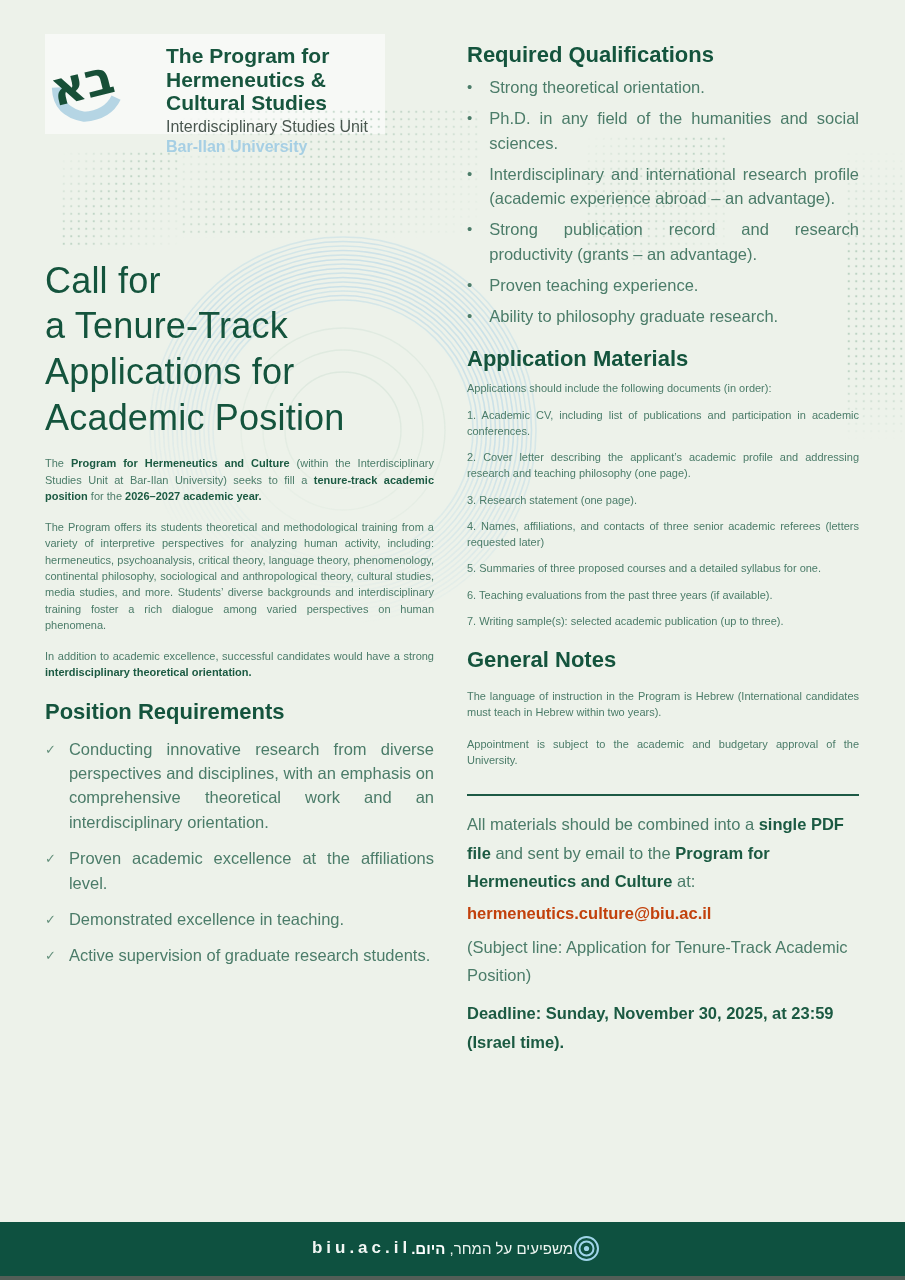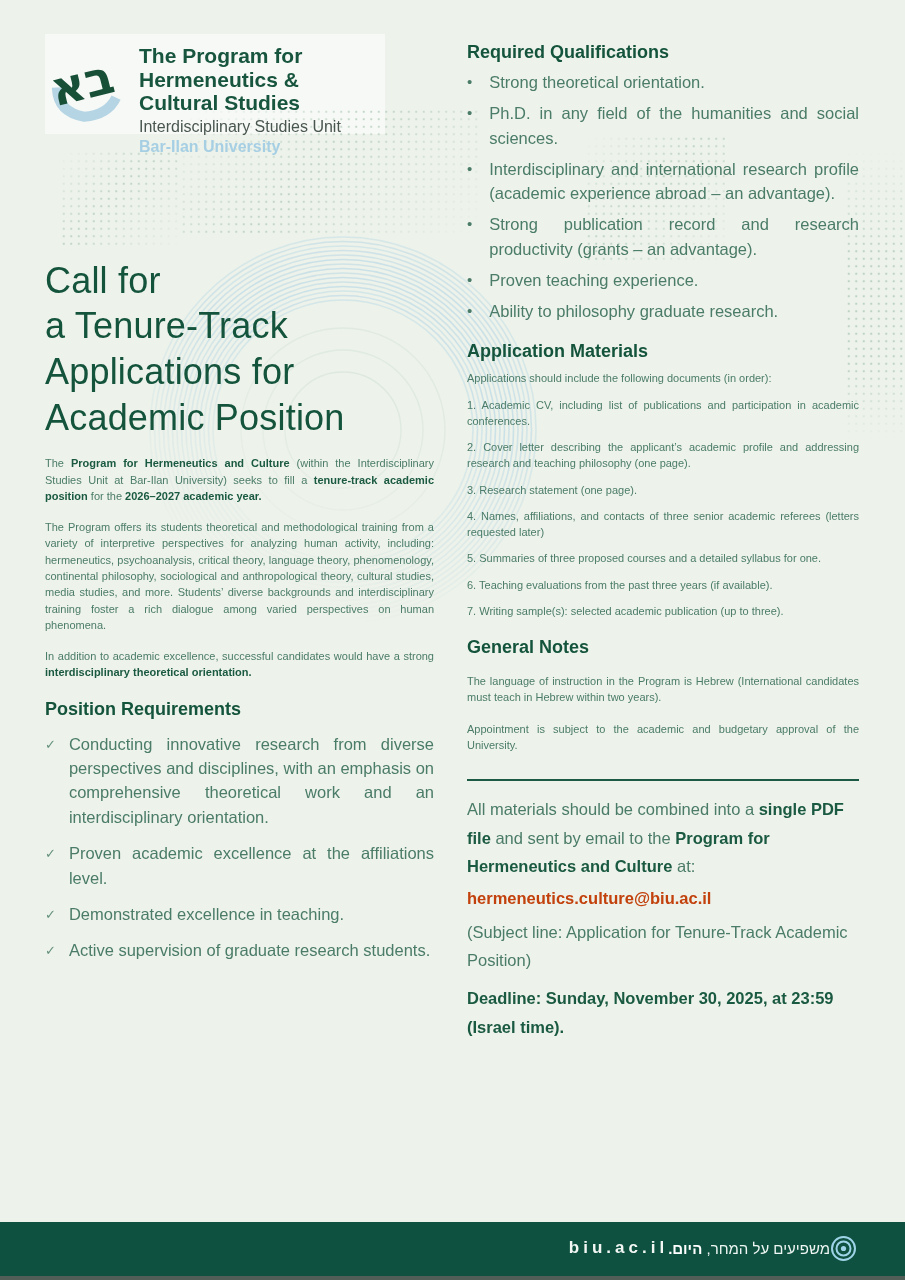--- a/index.html
+++ b/index.html
@@ -27,53 +27,53 @@
             mask-image:linear-gradient(180deg,transparent 0%,#000 35%,#000 75%,transparent 100%); }
   .logo-panel{ position:absolute; left:45px; top:34px; width:340px; height:100px;
     background:rgba(255,255,255,.55); }
   
   .col{ position:absolute; top:40px; }
   .col-left{ left:45px; width:389px; }
   .col-right{ left:467px; width:392px; }
   
   .logo-block{ display:flex; gap:12px; align-items:flex-start; position:relative; }
   .logo-mark{ width:82px; height:86px; flex:0 0 auto; }
-  .logo-text{ padding-top:4px; }
+  .logo-text{ padding-top:4px;margin-left:27px; }
   .logo-name{ font-size:21px; font-weight:bold; color:#17553e; line-height:1.12; }
   .logo-sub{ font-size:16px; color:#49564f; margin-top:3px; }
   .logo-univ{ font-size:16px; font-weight:bold; color:#a6cfe4; margin-top:2px; }
   
   .title{ margin-top:102px; font-size:36px; font-weight:normal; color:#14543d;
     line-height:1.27; letter-spacing:.2px; position:relative; }
   
   .body{ font-size:11px; line-height:1.48; margin-top:15px; position:relative; }
   .just{ text-align:justify; }
   .body strong, .rich strong{ color:#1b5a42; }
-  h2.sec{ font-size:18px; font-weight:bold; color:#14543d; margin-top:18px; position:relative; }
+  h2.sec{ font-size:22px; font-weight:bold; color:#14543d; margin-top:18px; position:relative; }
   
   .checklist{ list-style:none; margin-top:6px; }
   .checklist li{ display:flex; gap:13px; margin-top:12px; font-size:16.5px; line-height:1.48; }
   .check{ flex:0 0 auto; font-size:13px; color:#64907c; padding-top:3px; }
   .checklist .txt{ text-align:justify; }
   
   .bullets{ list-style:none; margin-top:4px; }
   .bullets li{ display:flex; gap:17px; margin-top:7px; font-size:16.5px; line-height:1.47; }
   .dot{ flex:0 0 auto; color:#4b7c69; font-size:15px; padding-top:1px; }
   .bullets .txt{ text-align:justify; }
   .numbered{ margin-top:10px; }
   
   .divider{ border:none; border-top:2px solid #1d5a45; margin:26px 0 8px 0; width:100%; }
   .submission{ font-size:16.5px; line-height:1.72; margin-top:14px; text-align:left; }
   .email{ display:inline-block; margin-top:9px; font-size:16.5px; font-weight:bold;
     color:#c2410c; text-decoration:none; }
   .subject{ font-size:16.5px; line-height:1.7; margin-top:10px; }
   .deadline{ font-size:16.5px; line-height:1.7; margin-top:10px; font-weight:bold; color:#1b5a42; }
   
   .footer{ position:absolute; left:0; bottom:0; width:100%; height:58px;
-    background:#0e5140; display:flex; align-items:center; justify-content:flex-end;
+    background:#0e5140; display:flex; align-items:center; justify-content:center;
     padding:0 48px 6px 55px; }
   .footer::after{ content:""; position:absolute; left:0; bottom:0; width:100%; height:4px;
     background:#515e57; }
   .site{ color:#f2f7f4; font-size:17px; font-weight:bold; letter-spacing:4px; text-decoration:none; }
   .slogan{ display:flex; align-items:center; color:#eef6f2; font-size:15px; }
   .slogan strong{ color:#ffffff; }
   .target-icon{ width:27px; height:27px; flex:0 0 auto; }
 </style>
 </head>
 <body>

